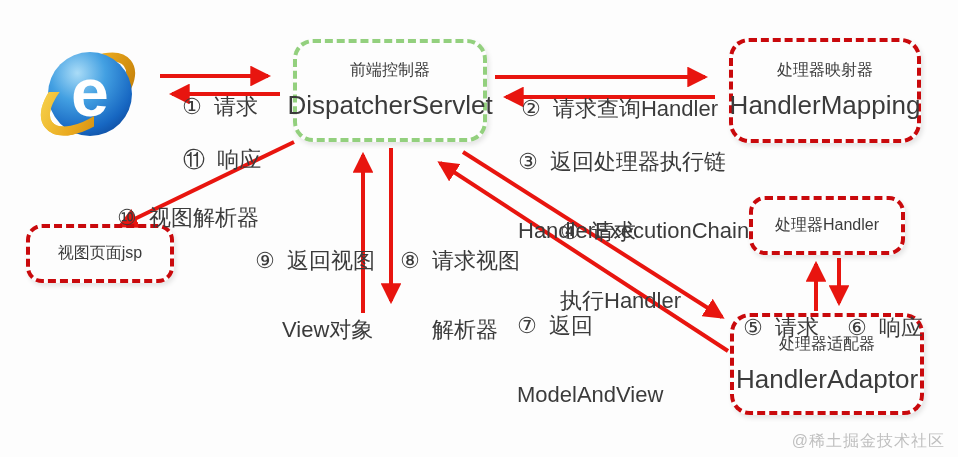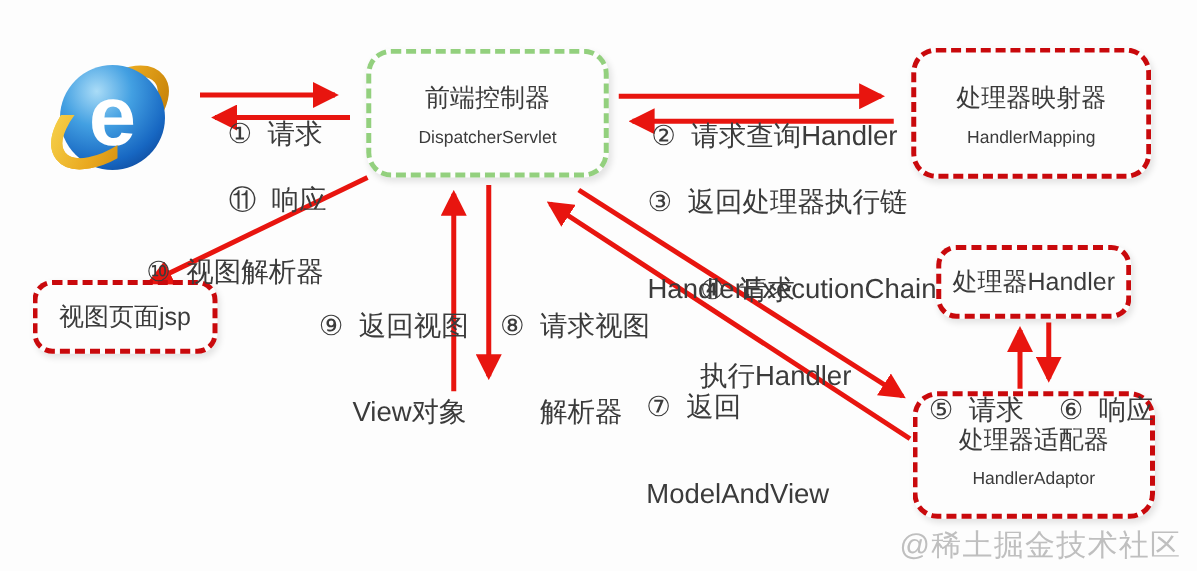--- a/index.html
+++ b/index.html
@@ -28,35 +28,35 @@
     border:4px dashed var(--box-red);
     border-radius:20px;
     display:flex;flex-direction:column;align-items:center;justify-content:center;
     gap:9px;
     color:var(--text);
     text-align:center;
     box-shadow:2px 3px 5px rgba(0,0,0,0.10);
     background:transparent;
   }
   .node.green{border-color:var(--box-green);}
-  .node .title{font-size:20px;}
-  .node .subtitle{font-size:14px;}
+  .node .title{font-size:16px;}
+  .node .subtitle{font-size:26px;}
   .label{
     position:absolute;z-index:3;
     color:var(--text);
     font-size:22px;line-height:23px;
     white-space:pre;
   }
   .label .indent27{padding-left:27px;}
   .label .indent32{padding-left:32px;}
   .ie-logo{position:absolute;z-index:2;}
   .watermark{
     position:absolute;z-index:3;
     right:13px;bottom:5px;
-    font-size:24px;letter-spacing:1px;
+    font-size:16px;letter-spacing:1px;
     color:var(--watermark);
   }
 </style>
 </head>
 <body>
 
 <div class="canvas">
 
   <svg class="arrows" width="958" height="457" viewBox="0 0 958 457">
     <defs>

